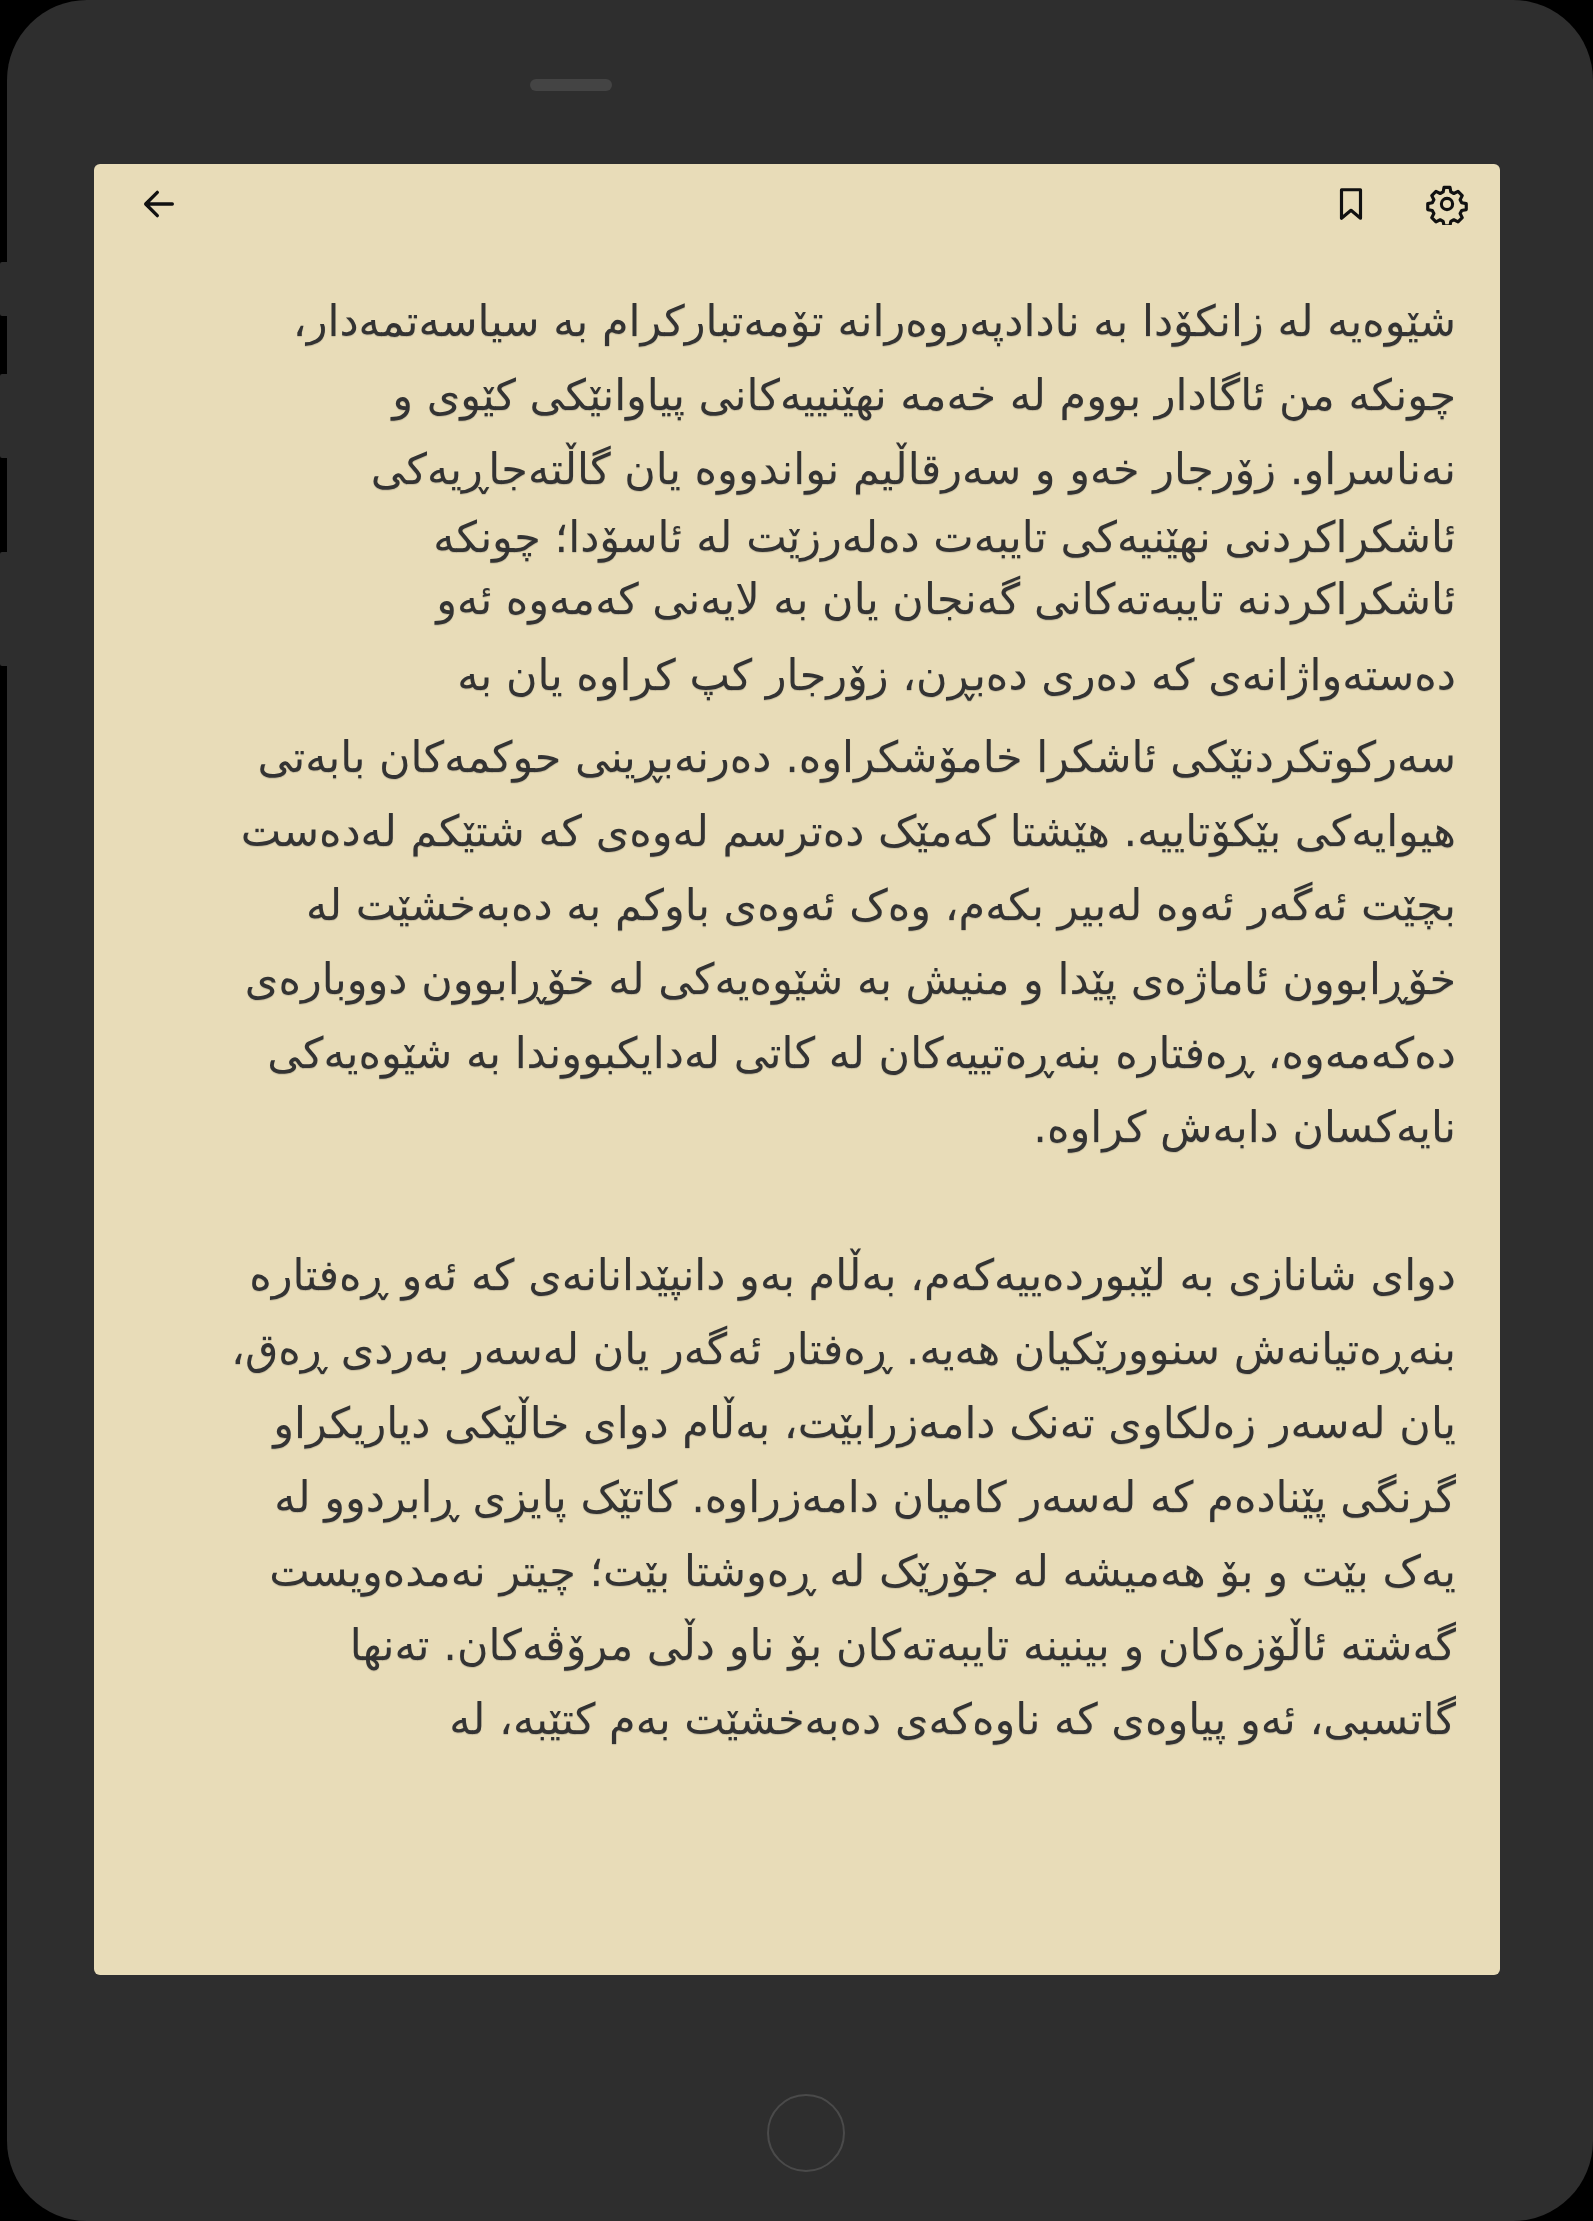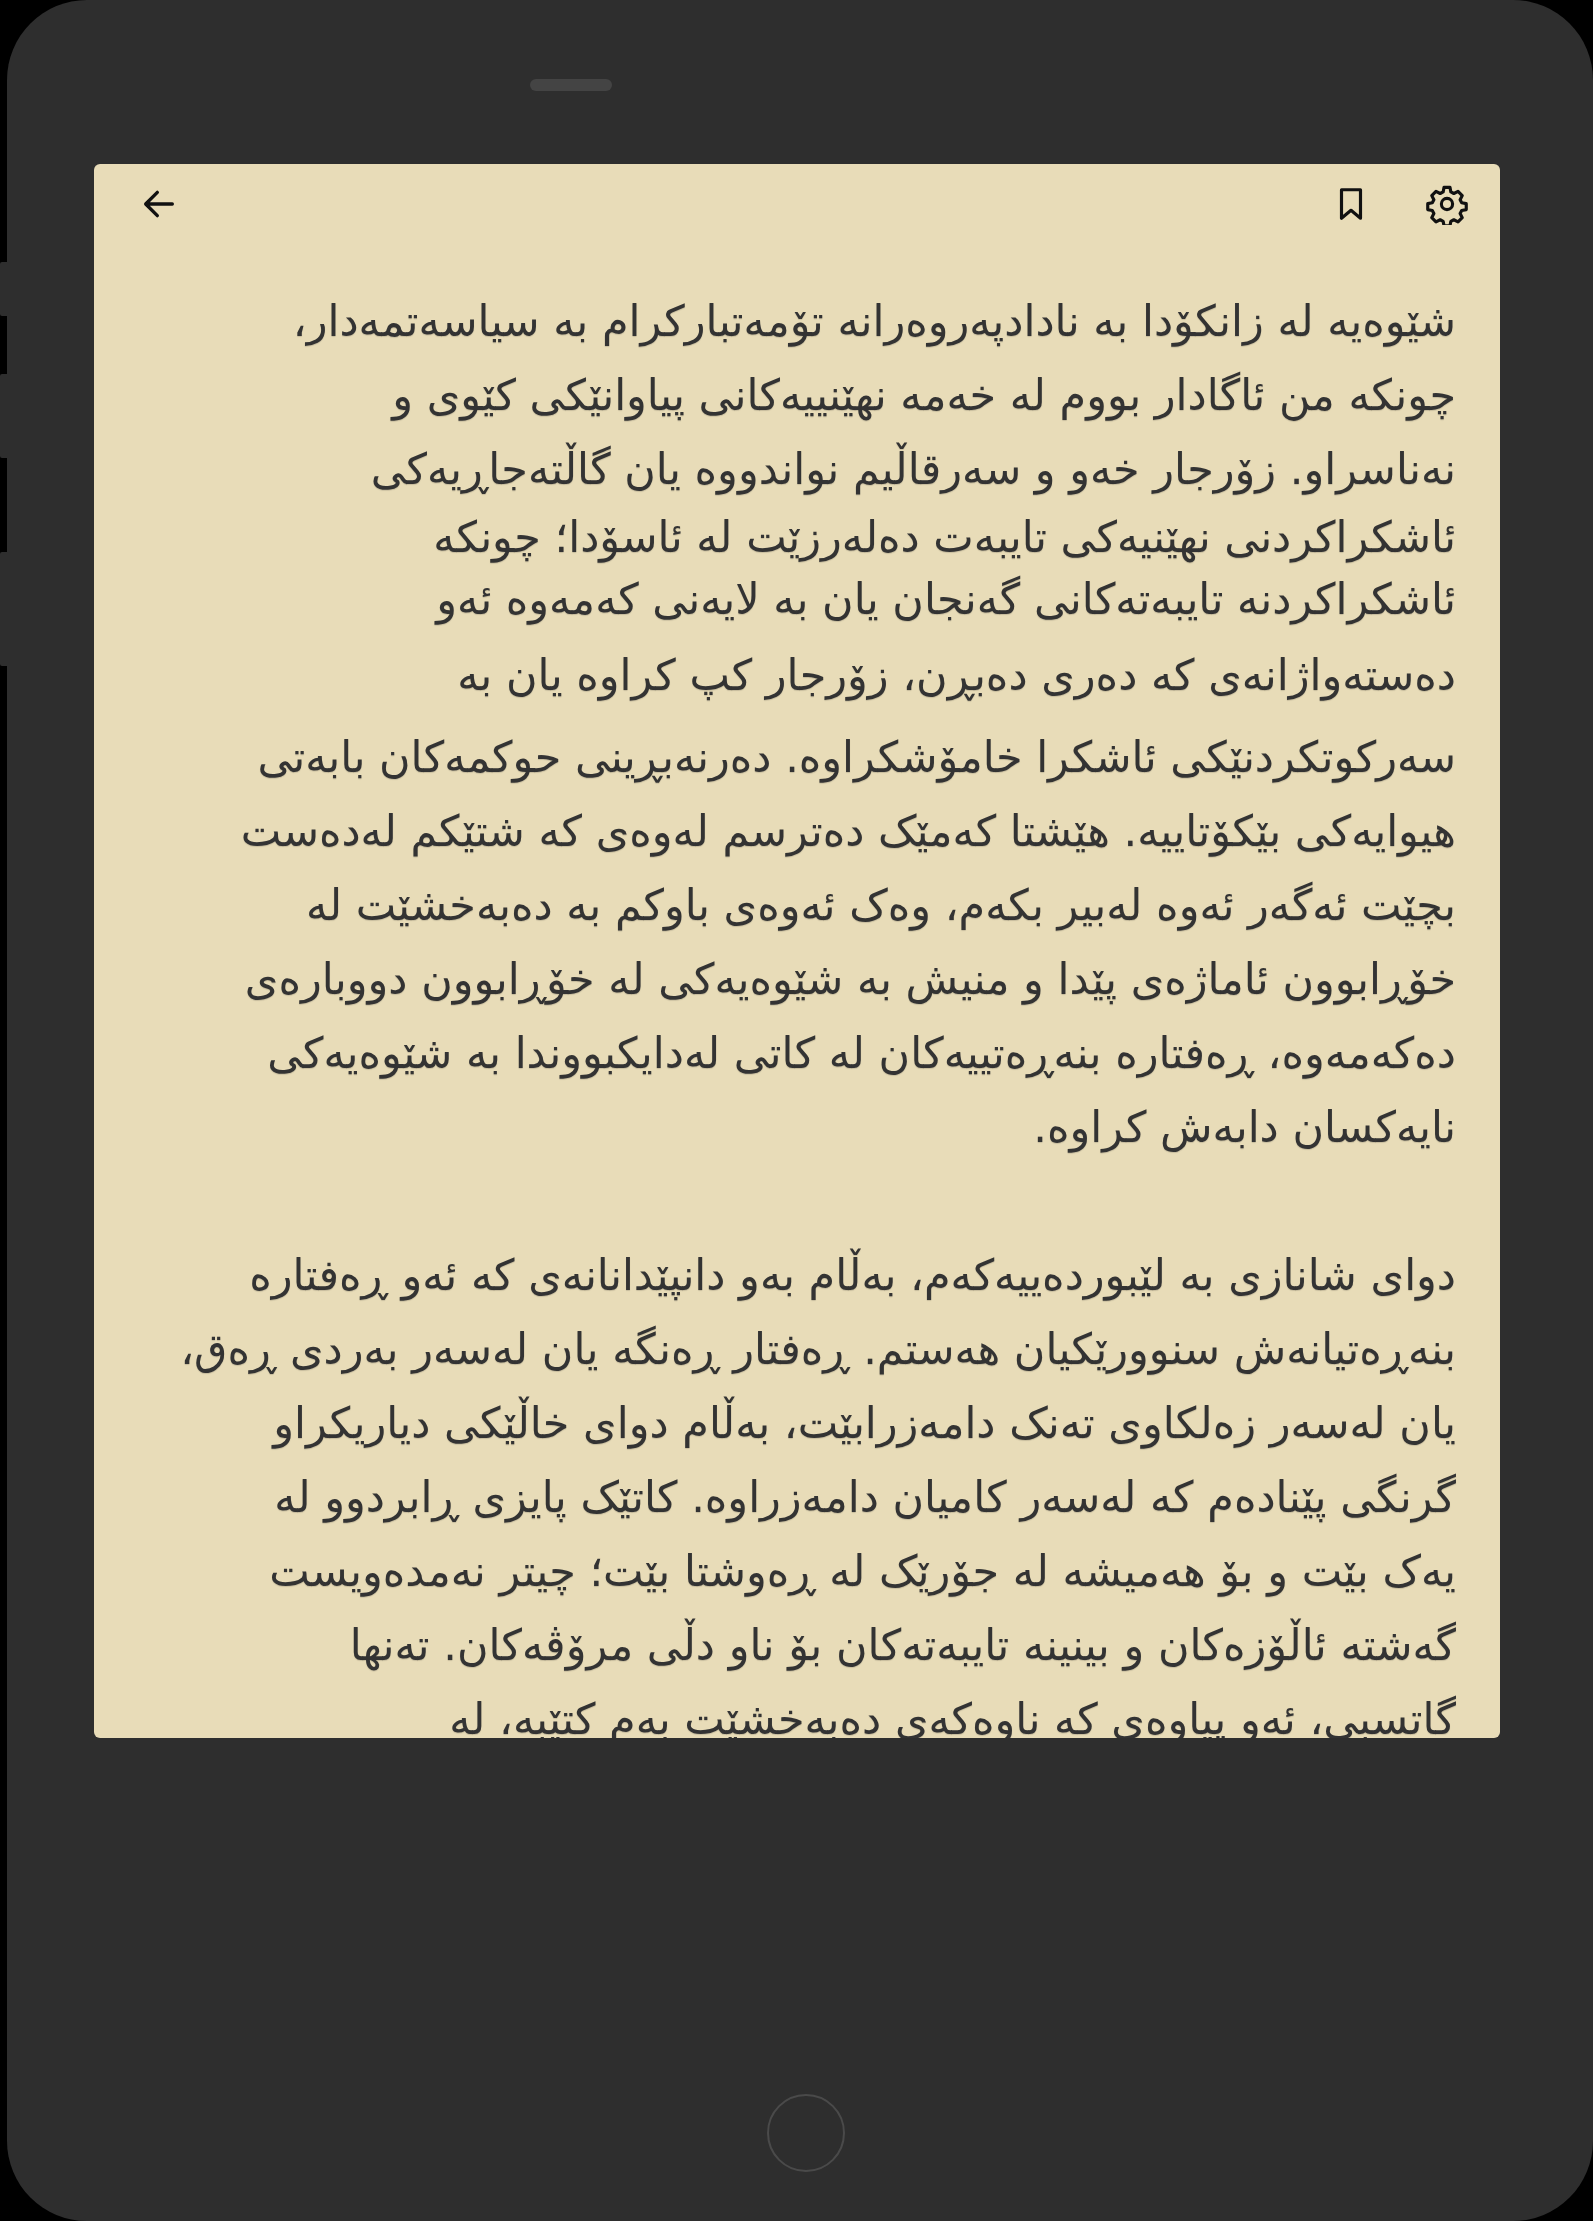--- a/index.html
+++ b/index.html
@@ -37,21 +37,21 @@
     width: 82px;
     height: 12px;
     background: #444444;
     border-radius: 6px;
   }
   .screen {
     position: absolute;
     left: 87px;
     top: 164px;
     width: 1406px;
-    height: 1574px;
+    height: 1811px;
     background: #e8dcb8;
     border-radius: 6px;
     overflow: hidden;
   }
   .topbar {
     position: absolute;
     left: 0;
     top: 0;
     width: 100%;
     height: 76px;
@@ -156,21 +156,21 @@
         <span class="line" style="line-height:90px;">دەستەواژانەی کە دەری دەبڕن، زۆرجار کپ کراوە یان بە</span>
         <span class="line">سەرکوتکردنێکی ئاشکرا خامۆشکراوە. دەرنەبڕینی حوکمەکان بابەتی</span>
         <span class="line">هیوایەکی بێکۆتاییە. هێشتا کەمێک دەترسم لەوەی کە شتێکم لەدەست</span>
         <span class="line">بچێت ئەگەر ئەوە لەبیر بکەم، وەک ئەوەی باوکم بە دەبەخشێت لە</span>
         <span class="line">خۆڕابوون ئاماژەی پێدا و منیش بە شێوەیەکی لە خۆڕابوون دووبارەی</span>
         <span class="line">دەکەمەوە، ڕەفتارە بنەڕەتییەکان لە کاتی لەدایکبووندا بە شێوەیەکی</span>
         <span class="line">نایەکسان دابەش کراوە.</span>
       </p>
       <p class="para">
         <span class="line">دوای شانازی بە لێبوردەییەکەم، بەڵام بەو دانپێدانانەی کە ئەو ڕەفتارە</span>
-        <span class="line">بنەڕەتیانەش سنوورێکیان هەستم. ڕەفتار ڕەنگە یان لەسەر بەردی ڕەق،</span>
+        <span class="line">بنەڕەتیانەش سنوورێکیان هەیە. ڕەفتار ئەگەر یان لەسەر بەردی ڕەق،</span>
         <span class="line">یان لەسەر زەلکاوی تەنک دامەزرابێت، بەڵام دوای خاڵێکی دیاریکراو</span>
         <span class="line">گرنگی پێنادەم کە لەسەر کامیان دامەزراوە. کاتێک پایزی ڕابردوو لە</span>
         <span class="line">یەک بێت و بۆ هەمیشە لە جۆرێک لە ڕەوشتا بێت؛ چیتر نەمدەویست</span>
         <span class="line">گەشتە ئاڵۆزەکان و بینینە تایبەتەکان بۆ ناو دڵی مرۆڤەکان. تەنها</span>
         <span class="line">گاتسبی، ئەو پیاوەی کە ناوەکەی دەبەخشێت بەم کتێبە، لە</span>
       </p>
     </div>
 
   </div>
 

